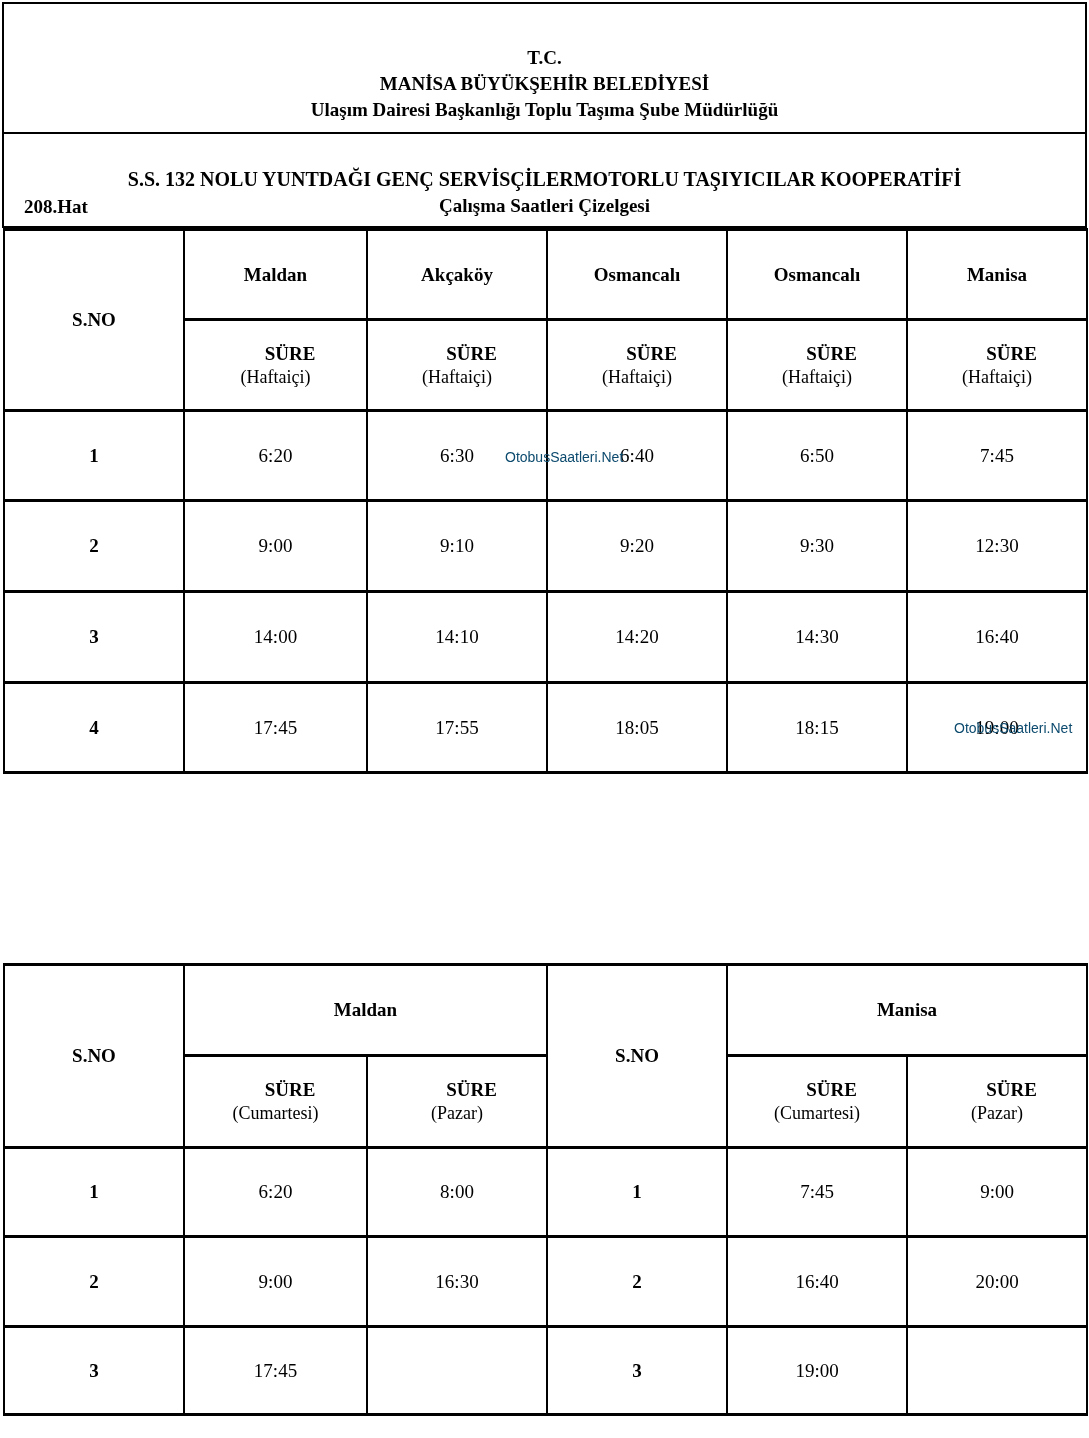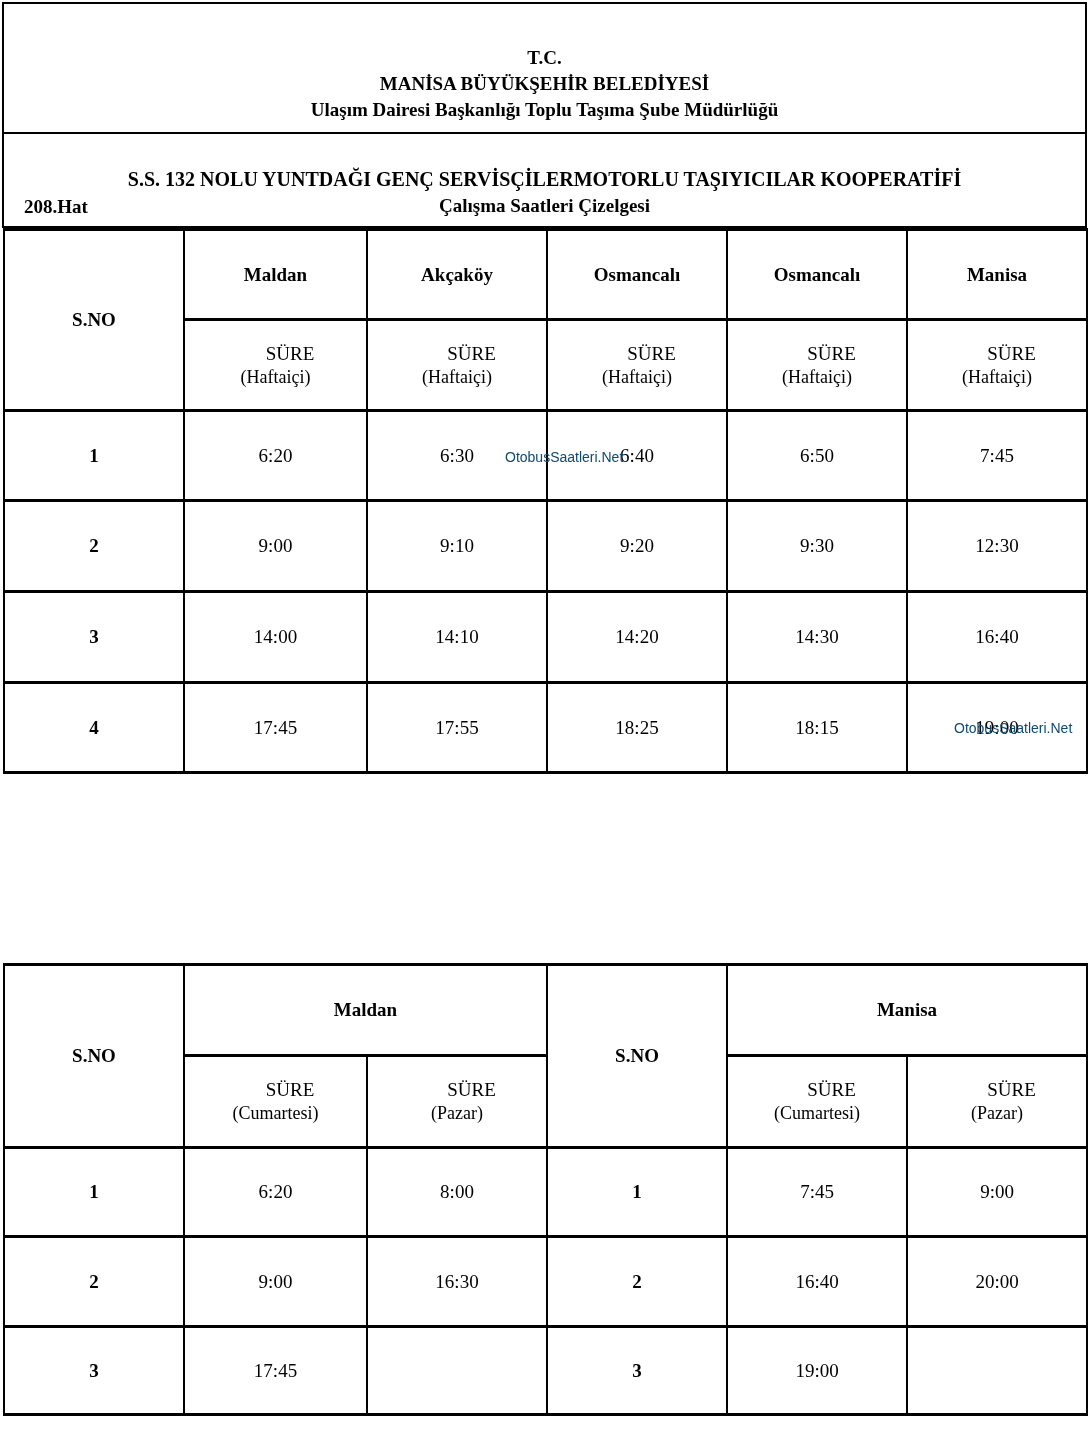--- a/index.html
+++ b/index.html
@@ -54,21 +54,21 @@
     border-bottom: 3px solid #000;
     text-align: center;
     vertical-align: middle;
     padding: 0;
     overflow: hidden;
   }
   .t1 { left: 3px; top: 228px; width: 1083px; }
   .t2 { left: 3px; top: 963px; width: 1083px; }
   .sno-h   { font-weight: bold; font-size: 19px; }
   .station { font-weight: bold; font-size: 19px; }
-  .sure    { font-weight: normal; font-size: 19px; line-height: 24px; padding-left: 29px; }
+  .sure    { font-weight: bold; font-size: 19px; line-height: 24px; padding-left: 29px; }
   .period  { font-weight: normal; font-size: 18px; line-height: 23px; text-align: center; }
   .rowno   { font-weight: bold; font-size: 19px; }
   .time    { font-weight: normal; font-size: 19px; }
   
   .wm {
     position: absolute;
     font-family: "Liberation Sans", sans-serif;
     font-size: 14px;
     color: #0c4a6e;
     white-space: nowrap;
@@ -157,21 +157,21 @@
       <td class="time">14:00</td>
       <td class="time">14:10</td>
       <td class="time">14:20</td>
       <td class="time">14:30</td>
       <td class="time">16:40</td>
     </tr>
     <tr style="height:90px">
       <td class="rowno">4</td>
       <td class="time">17:45</td>
       <td class="time">17:55</td>
-      <td class="time">18:25</td>
+      <td class="time">18:05</td>
       <td class="time">18:15</td>
       <td class="time">19:00</td>
     </tr>
   </tbody>
     </table>
 
   <table class="sched t2">
     <colgroup>
       <col style="width:180px">
         <col style="width:183px">

